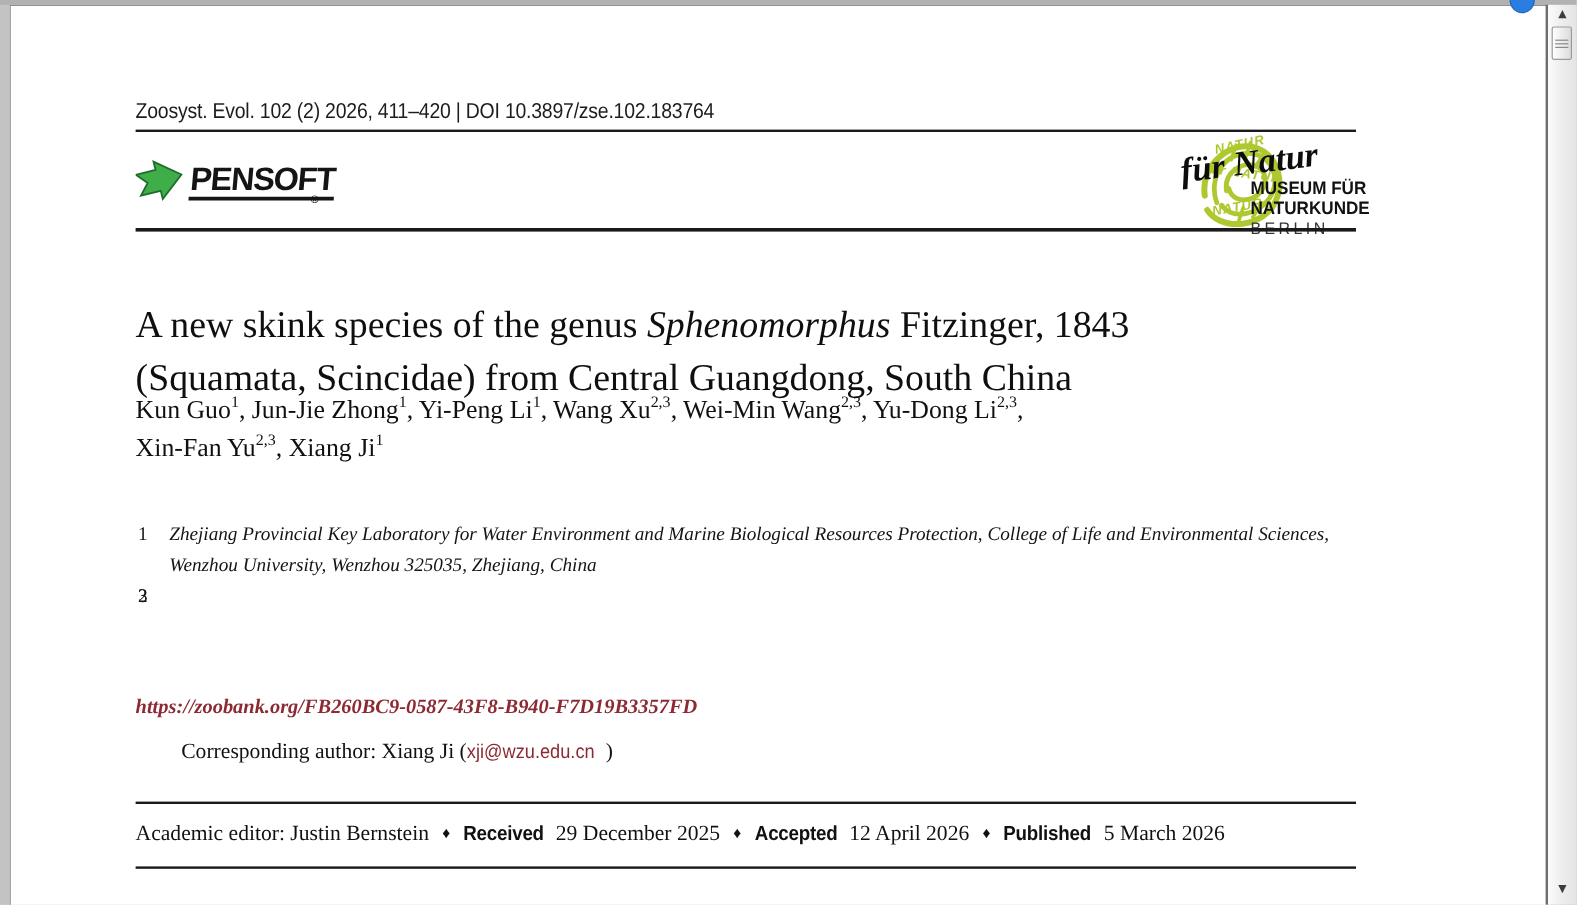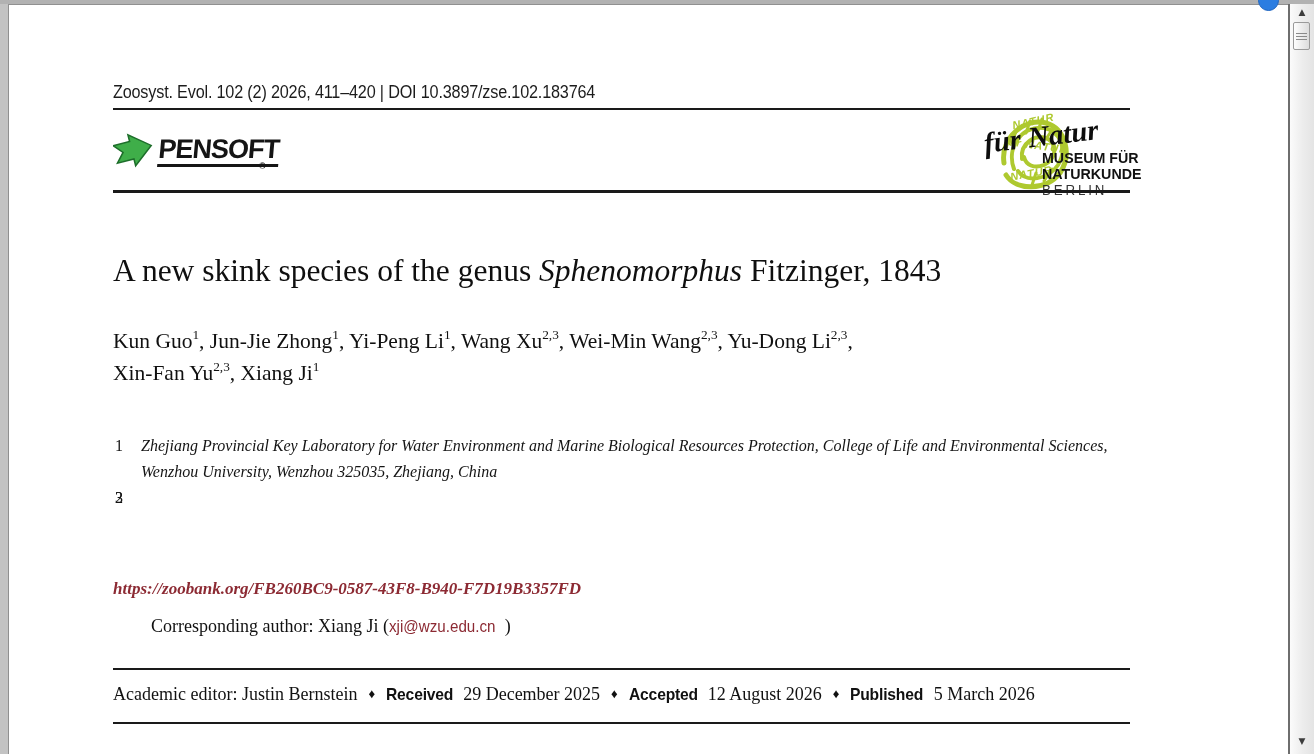--- a/index.html
+++ b/index.html
@@ -165,20 +165,21 @@
       <span class="museum-script">für Natur</span>
       <span class="museum-line museum-line1">MUSEUM FÜR</span>
       <span class="museum-line museum-line2">NATURKUNDE</span>
       <span class="museum-line museum-line3">BERLIN</span>
     </div>
 
     <div class="abs rule rule2"></div>
 
     <div class="abs title">
       <span>A new skink species of the genus </span><span class="it">Sphenomorphus</span><span> Fitzinger, 1843</span><br>
+      <span>(Squamata, Scincidae) from Central Guangdong, South China</span>
     </div>
 
     <div class="abs authors">
       <span>Kun Guo</span><sup>1</sup><span>, </span><span>Jun-Jie Zhong</span><sup>1</sup><span>, </span><span>Yi-Peng Li</span><sup>1</sup><span>, </span><span>Wang Xu</span><sup>2,3</sup><span>, </span><span>Wei-Min Wang</span><sup>2,3</sup><span>, </span><span>Yu-Dong Li</span><sup>2,3</sup><span>,</span><br>
       <span>Xin-Fan Yu</span><sup>2,3</sup><span>, </span><span>Xiang Ji</span><sup>1</sup>
     </div>
 
     <div class="abs affs">
       <div class="aff">
         <span class="aff-num">1</span>
@@ -194,21 +195,21 @@
 
     <a class="abs zoobank" href="#">https://zoobank.org/FB260BC9-0587-43F8-B940-F7D19B3357FD</a>
 
     <div class="abs corresp">
       <span>Corresponding author: Xiang Ji (</span><a class="email" href="#">xji@wzu.edu.cn</a><span>)</span>
     </div>
 
     <div class="abs rule rule3"></div>
 
     <div class="abs editorline">
-      <span>Academic editor: Justin Bernstein</span><span class="diamond">♦</span><span class="meta-label">Received</span><span>29 December 2025</span><span class="diamond">♦</span><span class="meta-label">Accepted</span><span>12 August 2026</span><span class="diamond">♦</span><span class="meta-label">Published</span><span>5 March 2026</span>
+      <span>Academic editor: Justin Bernstein</span><span class="diamond">♦</span><span class="meta-label">Received</span><span>29 December 2025</span><span class="diamond">♦</span><span class="meta-label">Accepted</span><span>12 April 2026</span><span class="diamond">♦</span><span class="meta-label">Published</span><span>5 March 2026</span>
     </div>
 
     <div class="abs rule rule4"></div>
 
   </div>
 
   <div class="left-strip"></div>
   <div class="top-strip"></div>
   <div class="float-btn"></div>
   <div class="sb-border"></div>

